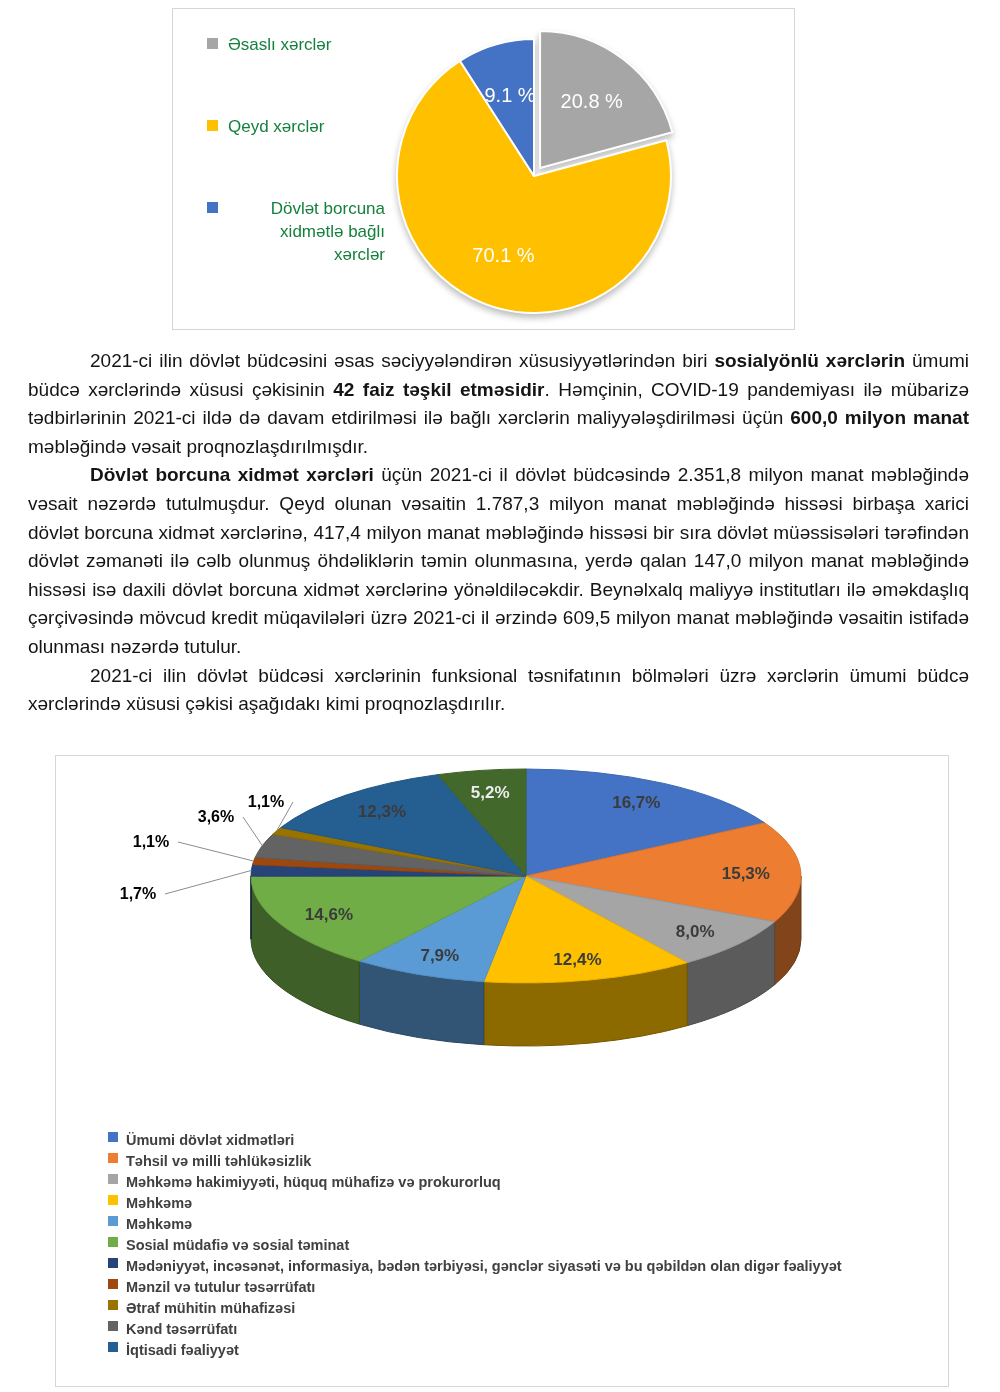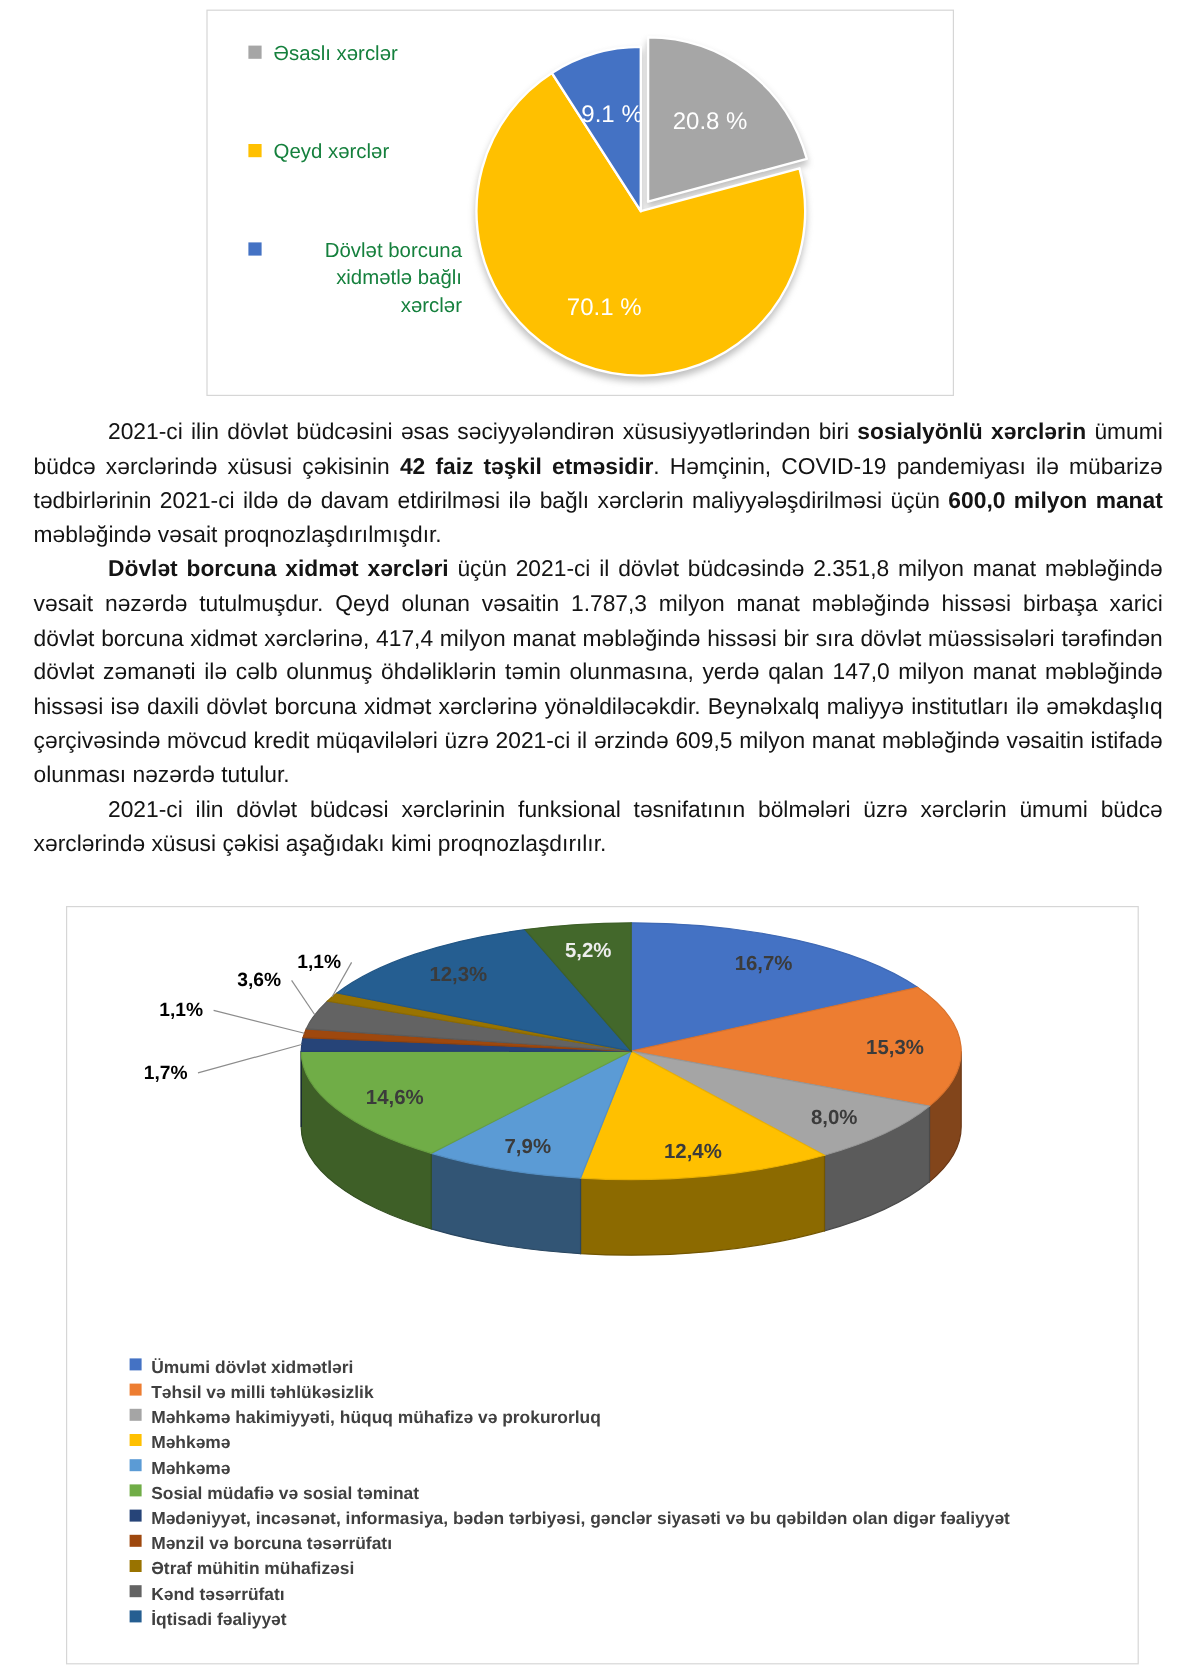--- a/index.html
+++ b/index.html
@@ -132,21 +132,21 @@
       <div class="l2item">
         <span class="sw" style="background: rgb(112, 173, 71);"></span>
         <span class="lt">Sosial müdafiə və sosial təminat</span>
       </div>
       <div class="l2item">
         <span class="sw" style="background: rgb(38, 68, 120);"></span>
         <span class="lt">Mədəniyyət, incəsənət, informasiya, bədən tərbiyəsi, gənclər siyasəti və bu qəbildən olan digər fəaliyyət</span>
       </div>
       <div class="l2item">
         <span class="sw" style="background: rgb(158, 72, 14);"></span>
-        <span class="lt">Mənzil və borcuna təsərrüfatı</span>
+        <span class="lt">Mənzil və tutulur təsərrüfatı</span>
       </div>
       <div class="l2item">
         <span class="sw" style="background: rgb(153, 115, 0);"></span>
         <span class="lt">Ətraf mühitin mühafizəsi</span>
       </div>
       <div class="l2item">
         <span class="sw" style="background: rgb(99, 99, 99);"></span>
         <span class="lt">Kənd təsərrüfatı</span>
       </div>
       <div class="l2item">

